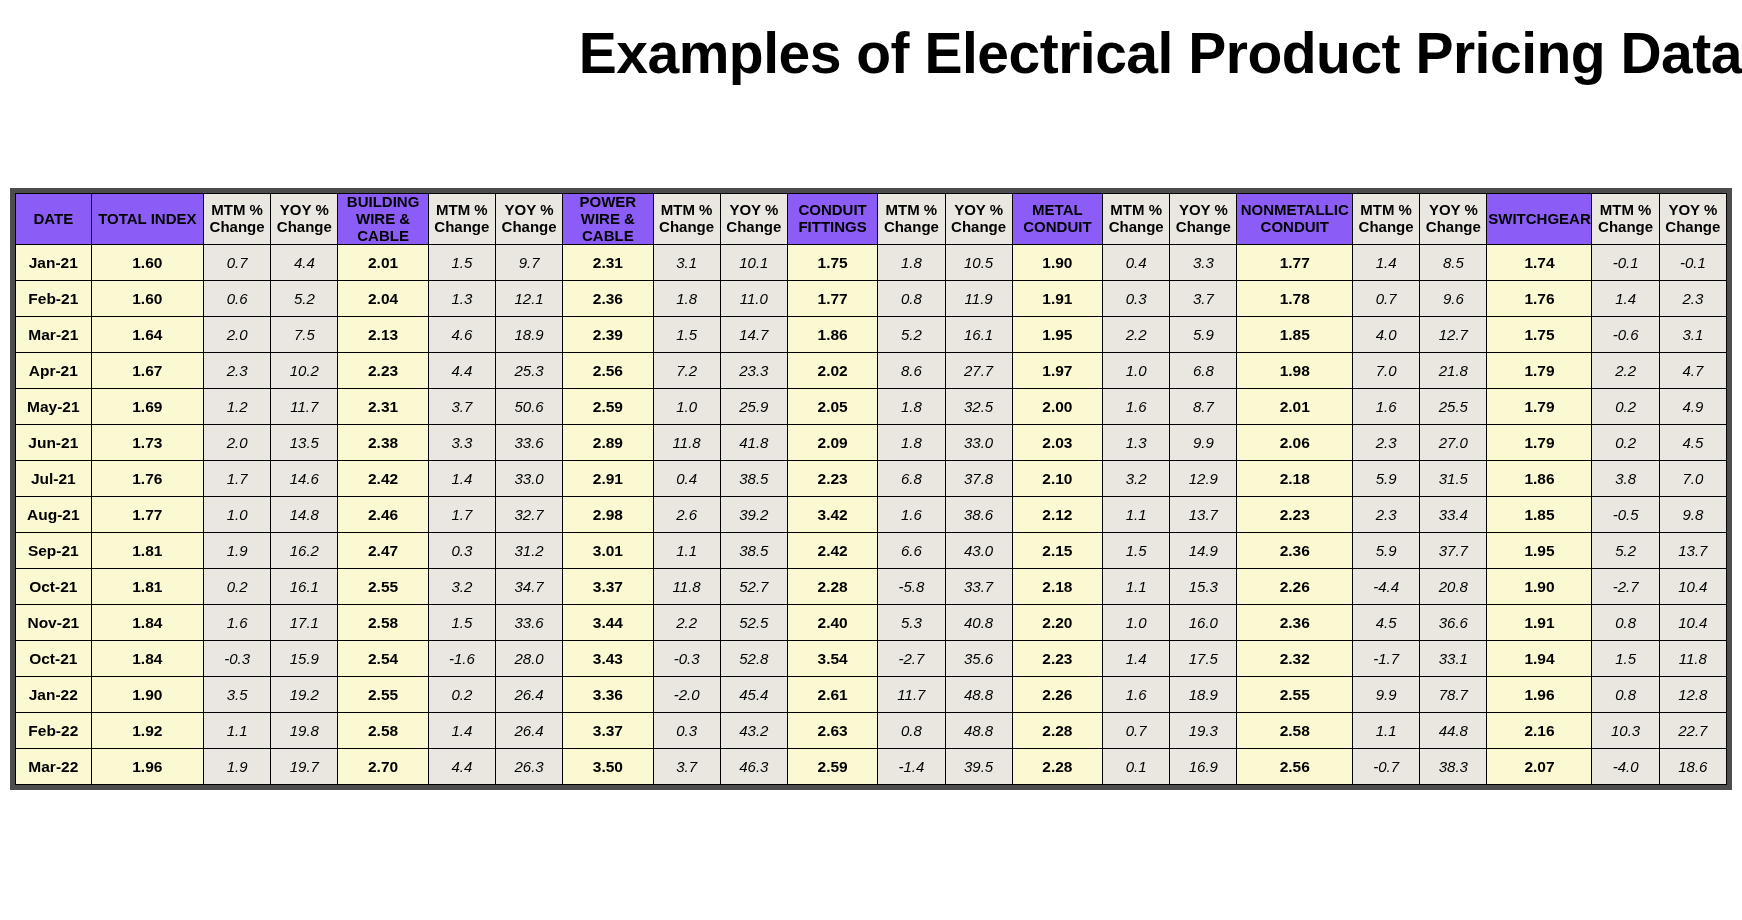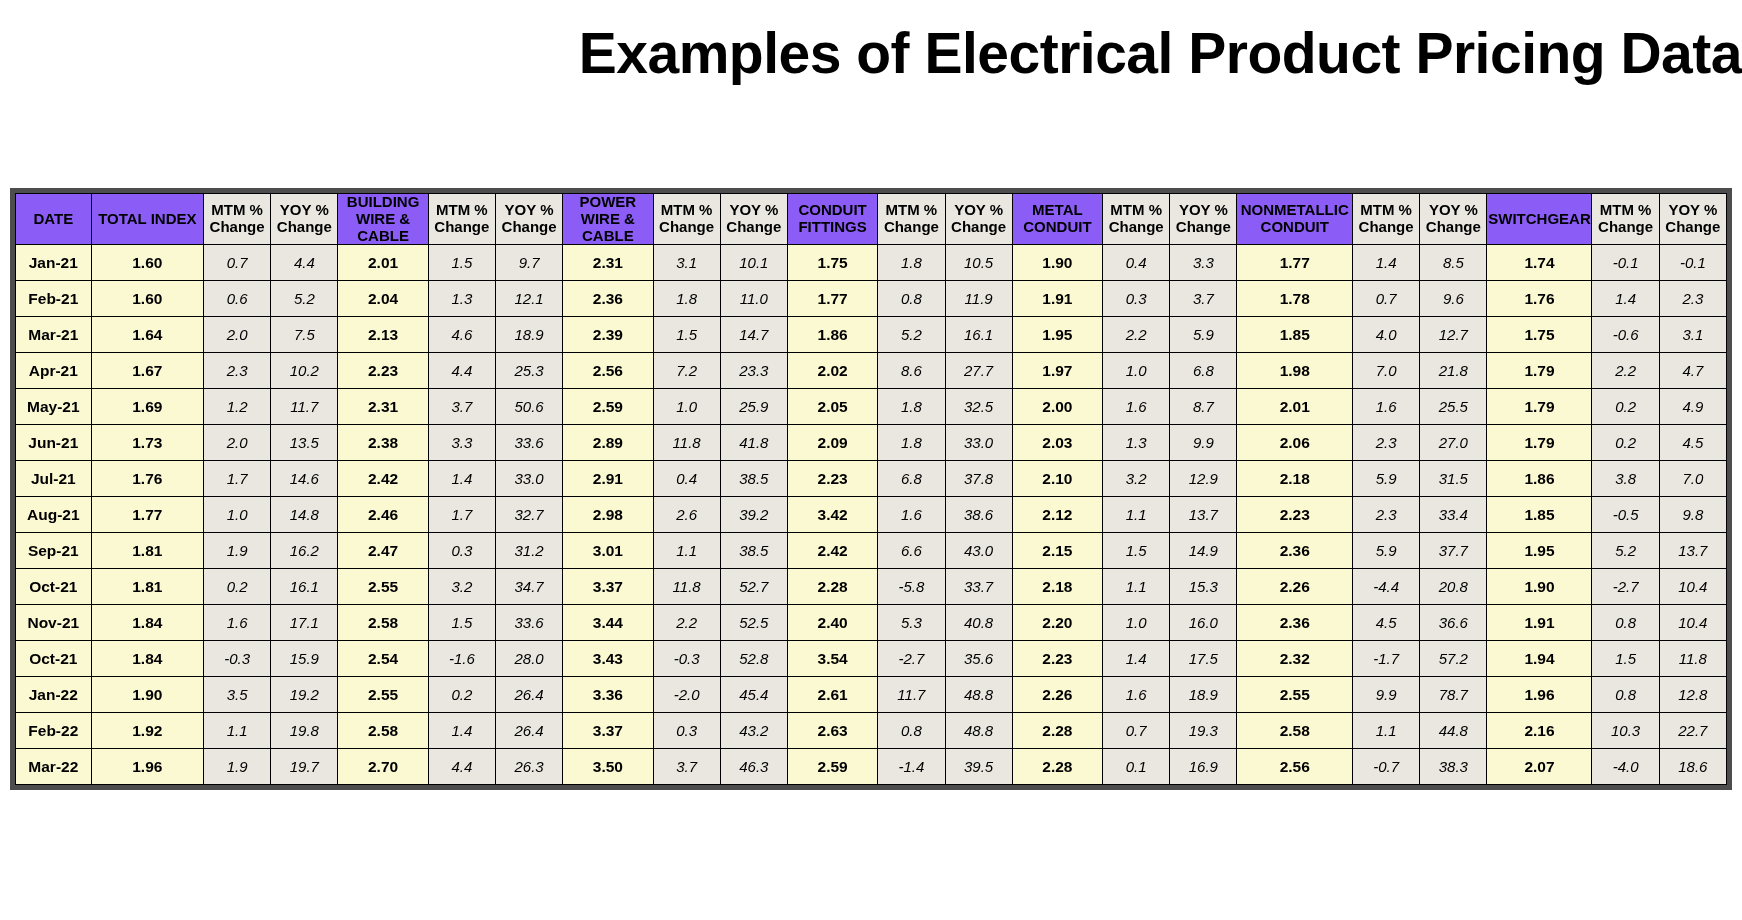--- a/index.html
+++ b/index.html
@@ -421,21 +421,21 @@
             <td>-0.3</td>
             <td>52.8</td>
             <td class="index-col">3.54</td>
             <td>-2.7</td>
             <td>35.6</td>
             <td class="index-col">2.23</td>
             <td>1.4</td>
             <td>17.5</td>
             <td class="index-col">2.32</td>
             <td>-1.7</td>
-            <td>57.2</td>
+            <td>33.1</td>
             <td class="index-col">1.94</td>
             <td>1.5</td>
             <td>11.8</td>
           </tr>
           <tr>
             <td class="label-col">Jan-22</td>
             <td class="index-col">1.90</td>
             <td>3.5</td>
             <td>19.2</td>
             <td class="index-col">2.55</td>

